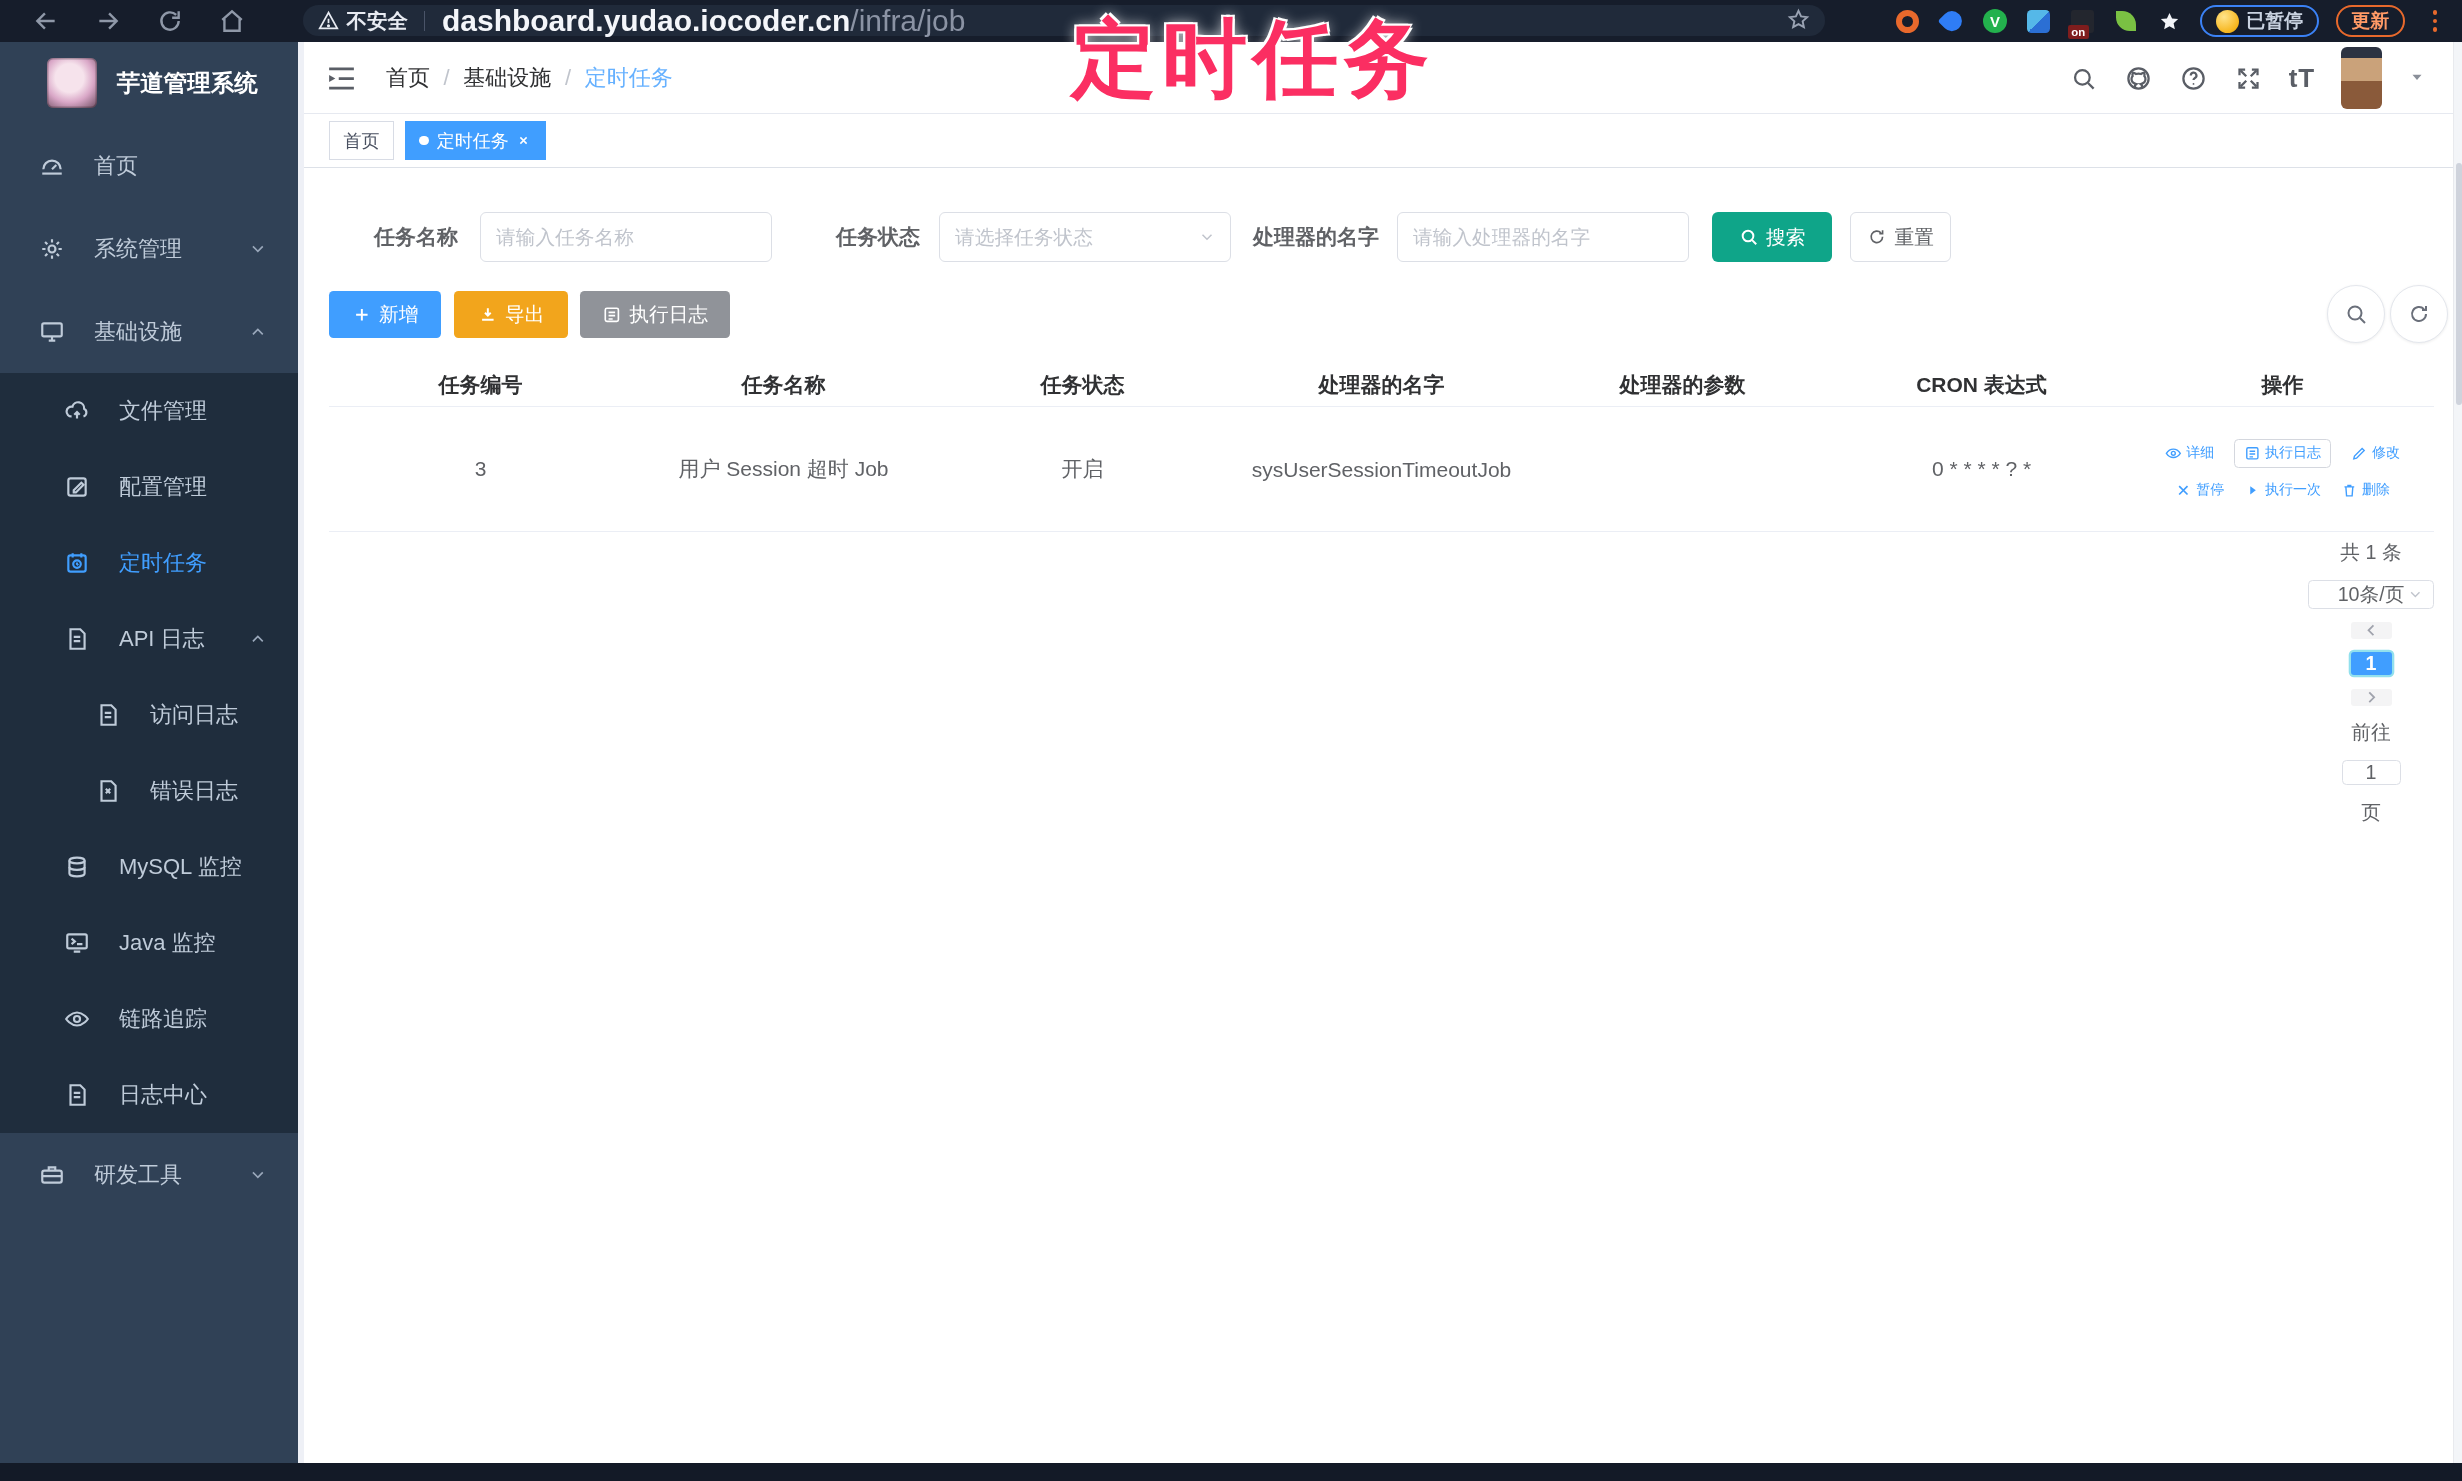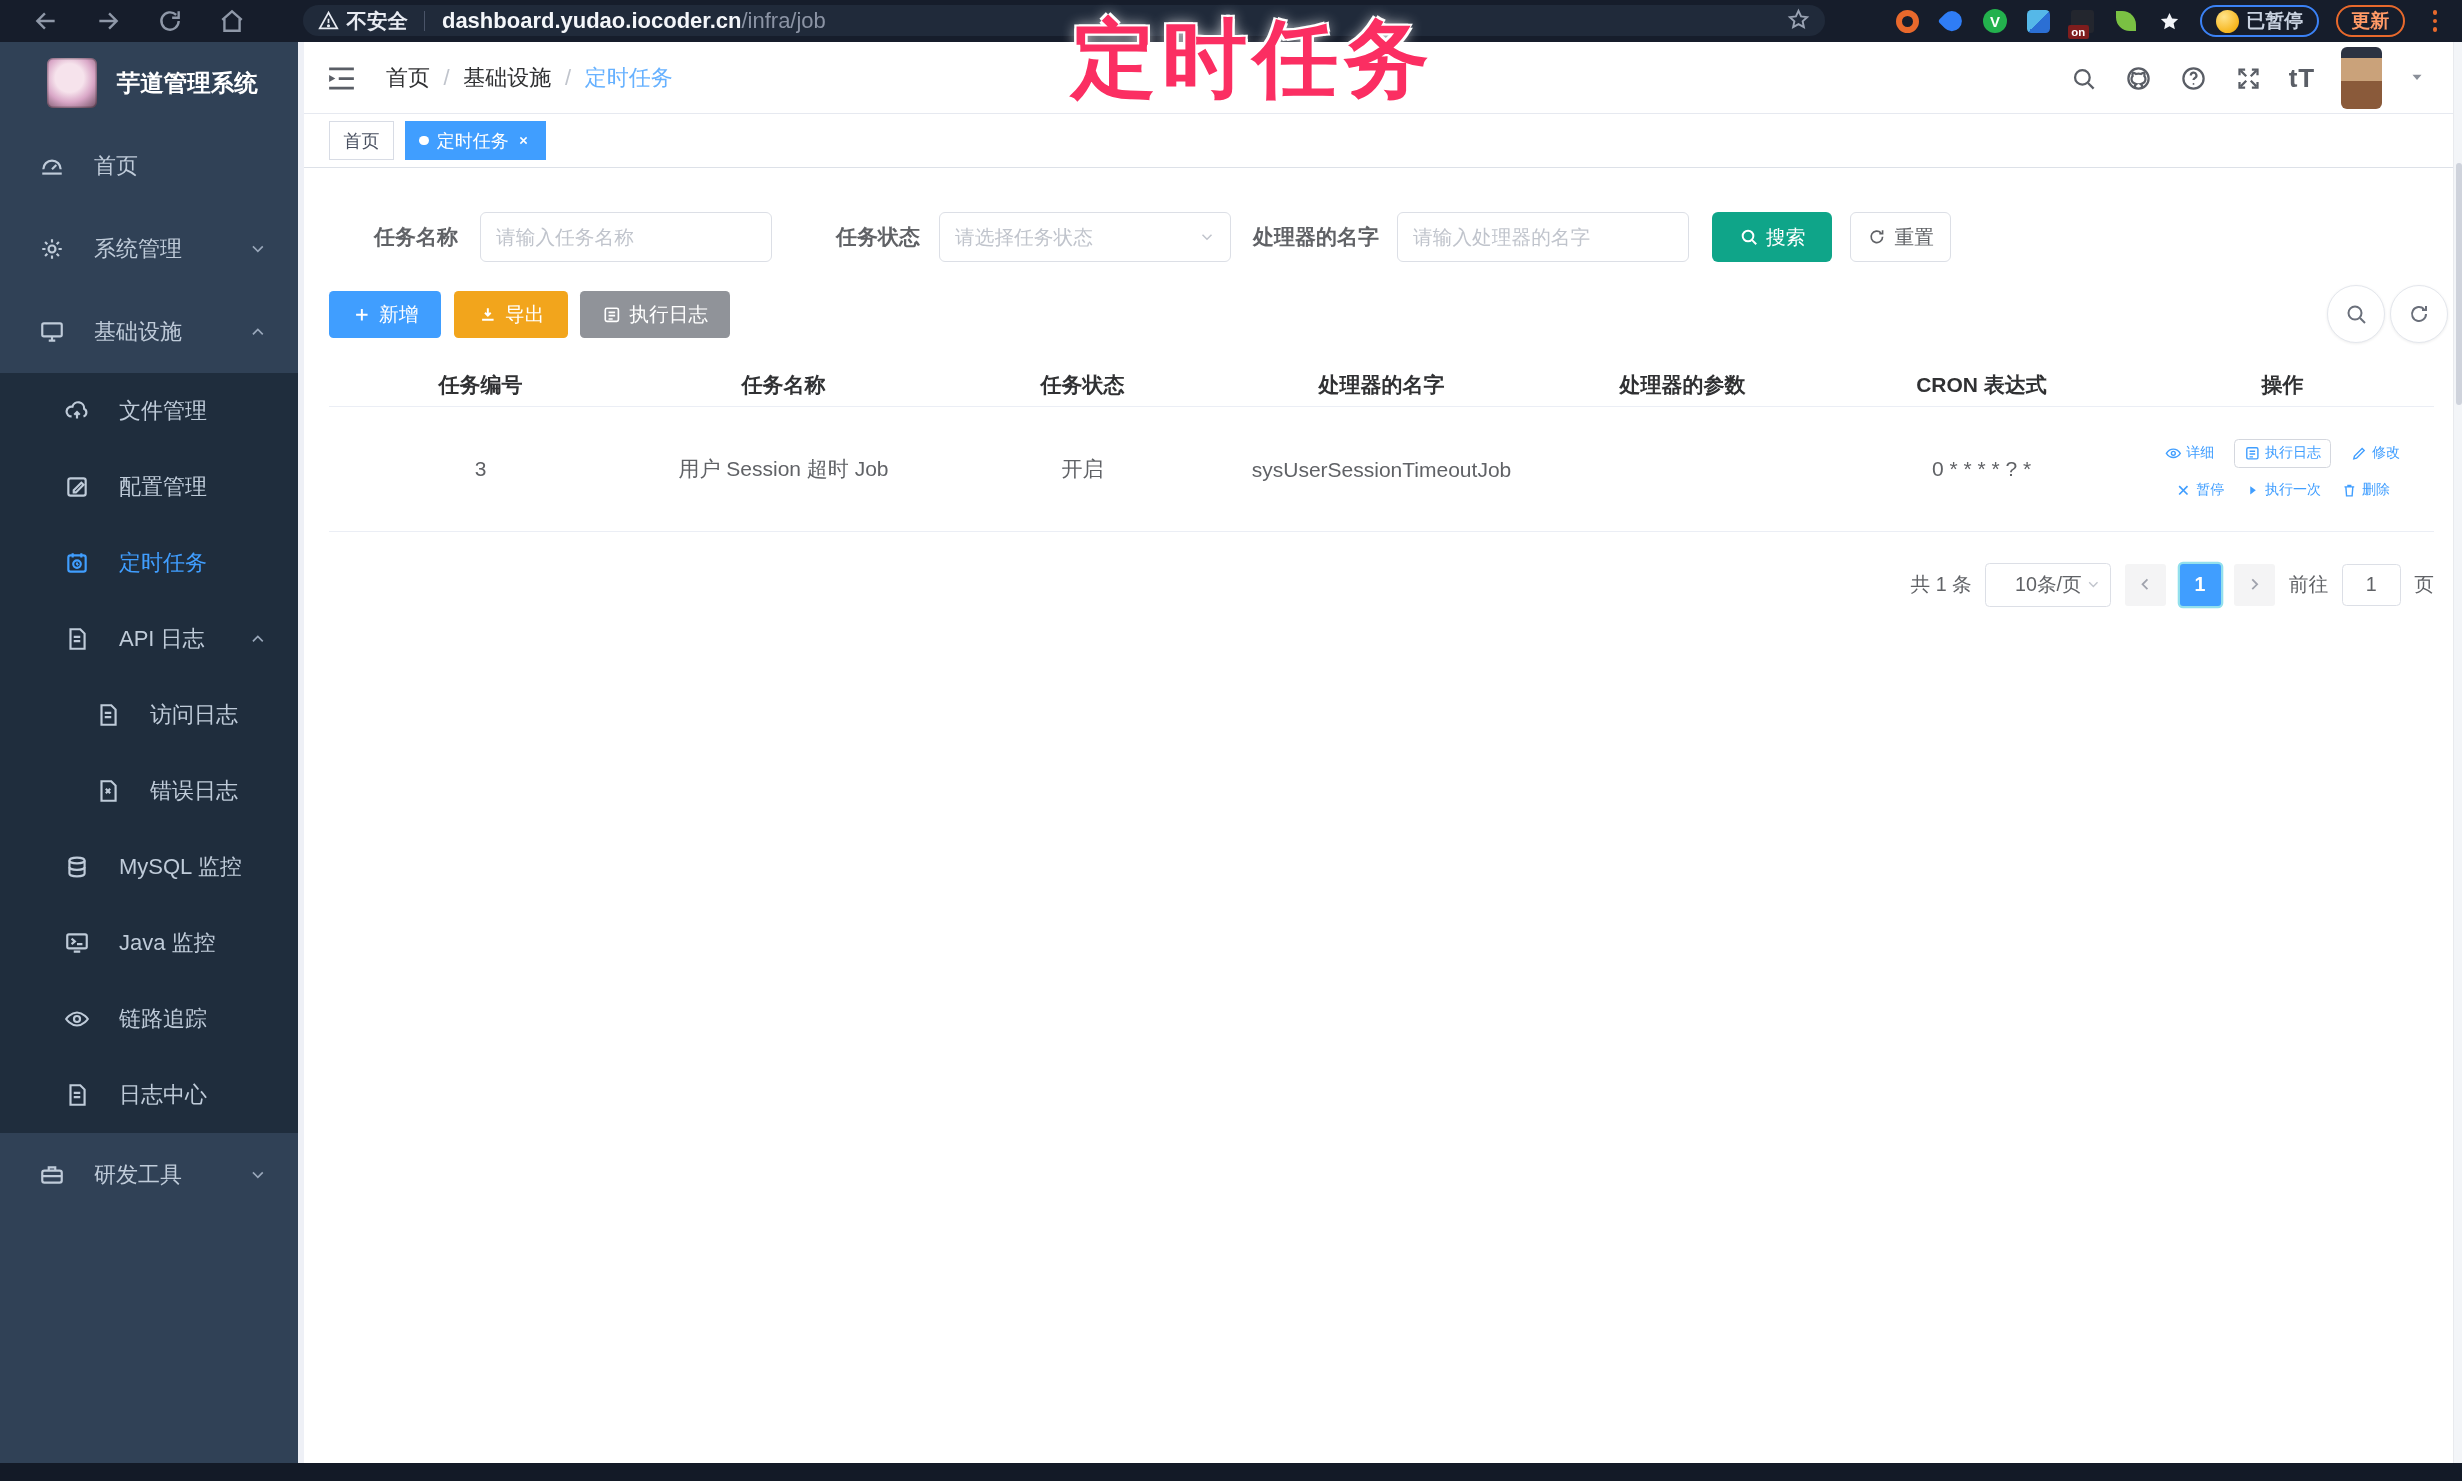--- a/index.html
+++ b/index.html
@@ -7,21 +7,21 @@
   #screen { position:relative; width:2462px; height:1482px; background:#fff; overflow:hidden; }
 
   
   .chrome { position:absolute; left:0; top:0; width:2462px; height:42px; background:#161d2b; display:flex; align-items:center; z-index:5; }
   .nav-btn { width:33px; height:33px; display:flex; align-items:center; justify-content:center; color:#8f98a8; margin-left:29px; }
   .nav-btn svg { width:26px; height:26px; }
   .omnibox { position:absolute; left:303px; top:5.3px; width:1522px; height:31px; border-radius:16px; background:#202a3a; display:flex; align-items:center; padding:0 15px; }
   .sec-badge { display:flex; align-items:center; color:#e8ebf2; font-size:20.4px; font-weight:700; gap:7.6px; }
   .sec-badge svg { width:21px; height:21px; }
   .omni-div { width:0.8px; height:19.7px; background:#4a5468; margin:0 16.7px; }
-  .url { font-size:22px; }
+  .url { font-size:30px; }
   .url .host { color:#f4f6fa; font-weight:700; }
   .url .path { color:#8b93a4; font-weight:400; }
   .bookmark-star { margin-left:auto; color:#9aa3b3; }
   .bookmark-star svg { width:23px; height:23px; }
   .ext-row { position:absolute; right:13.6px; top:0; height:42px; display:flex; align-items:center; gap:16.7px; }
   .ext { width:27px; height:27px; display:flex; align-items:center; justify-content:center; position:relative; }
   .ext-orange { width:23px; height:23px; border:6.8px solid #e8692c; border-radius:50%; }
   .ext-drop { width:19.7px; height:19.7px; background:#2f7df6; border-radius:50% 50% 50% 3px; transform:rotate(45deg); }
   .ext-green { width:24px; height:24px; background:#23b14d; border-radius:50%; color:#fff; font-size:15px; font-weight:700; display:flex; align-items:center; justify-content:center; }
   .ext-cluster { width:23px; height:23px; background:linear-gradient(135deg,#55b8e8 0 50%, #2b6fd4 50% 100%); border-radius:4.5px; }
@@ -105,21 +105,21 @@
   .trow { display:flex; min-height:125px; align-items:center; border-bottom:0.8px solid #ebeef5; color:#606266; }
   .td { display:flex; align-items:center; justify-content:center; text-align:center; }
   .c1{width:303px;} .c2{width:303px;} .c3{width:295px;} .c4{width:303px;} .c5{width:299px;} .c6{width:299px;} .c7{width:303px;}
   .handler-wrap { width:273px; word-break:break-all; line-height:33px; }
   .ops { display:flex; flex-direction:column; gap:13.6px; align-items:center; }
   .ops-line { display:flex; gap:19.7px; align-items:center; }
   .op-link { display:flex; align-items:center; gap:4.5px; color:#409EFF; font-size:14px; cursor:pointer; white-space:nowrap; }
   .op-link svg { width:16.7px; height:16.7px; }
   .op-focus { border:1.5px solid #d4d7de; border-radius:4.5px; padding:4.5px 9px; }
 
-  .pager { position:absolute; top:394px; right:19px; display:flex; align-items:center; gap:13.6px; height:45px; font-size:19.7px; color:#606266; }
+  .pager { position:absolute; top:371px; right:19px; display:flex; align-items:center; gap:13.6px; height:45px; font-size:19.7px; color:#606266;flex-direction:column; }
   .psel { position:relative; width:126px; height:44px; border:0.8px solid #dcdfe6; border-radius:4.5px; display:flex; align-items:center; justify-content:center; color:#606266; cursor:pointer; }
   .psel .chev { position:absolute; right:9px; width:16.7px; height:16.7px; color:#c0c4cc; }
   .pbtn { width:41px; height:42px; border-radius:3px; background:#f4f4f5; display:flex; align-items:center; justify-content:center; color:#a0a3ad; cursor:pointer; }
   .pbtn svg { width:16.7px; height:16.7px; }
   .pcur { width:41px; height:42px; border-radius:3px; background:#409EFF; color:#fff; font-weight:700; display:flex; align-items:center; justify-content:center; box-shadow:0 0 0 2.3px rgba(56,199,222,.55); cursor:pointer; }
   .goto-input { width:59px; height:42px; border:0.8px solid #dcdfe6; border-radius:4.5px; text-align:center; font-size:19.7px; color:#606266; font-family:inherit; }
 
   .v-scroll { position:absolute; right:0; top:42px; width:9px; height:1421px; background:#f3f5f8; border-left:0.8px solid #e8eaee; z-index:4; }
   .v-thumb { position:absolute; left:1.5px; top:121px; width:6px; height:242px; border-radius:3px; background:#cfd3dc; }
   .bottom-bar { position:absolute; left:0; top:1463px; width:2462px; height:19px; background:#131a27; z-index:6; }

